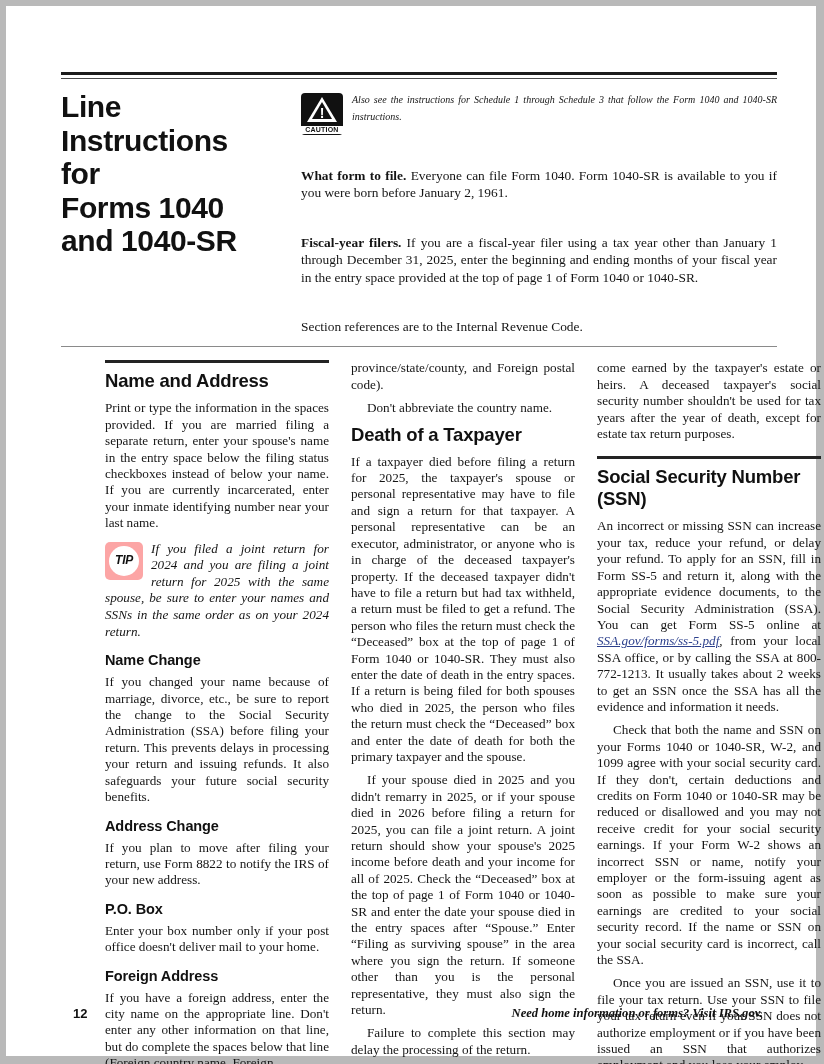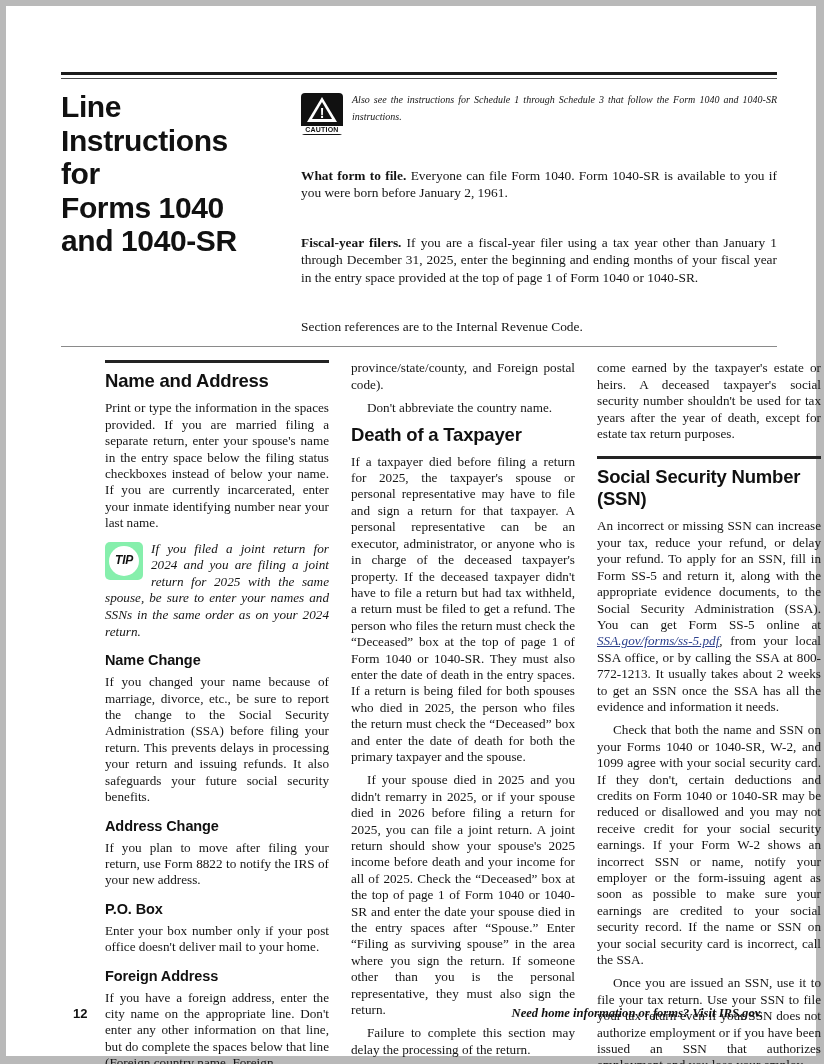--- a/index.html
+++ b/index.html
@@ -203,21 +203,21 @@
     font-size: 13.2px;
     line-height: 16.6px;
     text-align: justify;
     font-style: italic;
     color: #151515;
   }
   .tip-icon {
     float: left;
     width: 38px;
     height: 38px;
-    background: #86efac;
+    background: #fca5a5;
     border-radius: 5px;
     margin: 1px 8px 1px 0;
     position: relative;
   }
   .tip-icon .disc {
     position: absolute;
     left: 4px;
     top: 4px;
     width: 30px;
     height: 30px;

